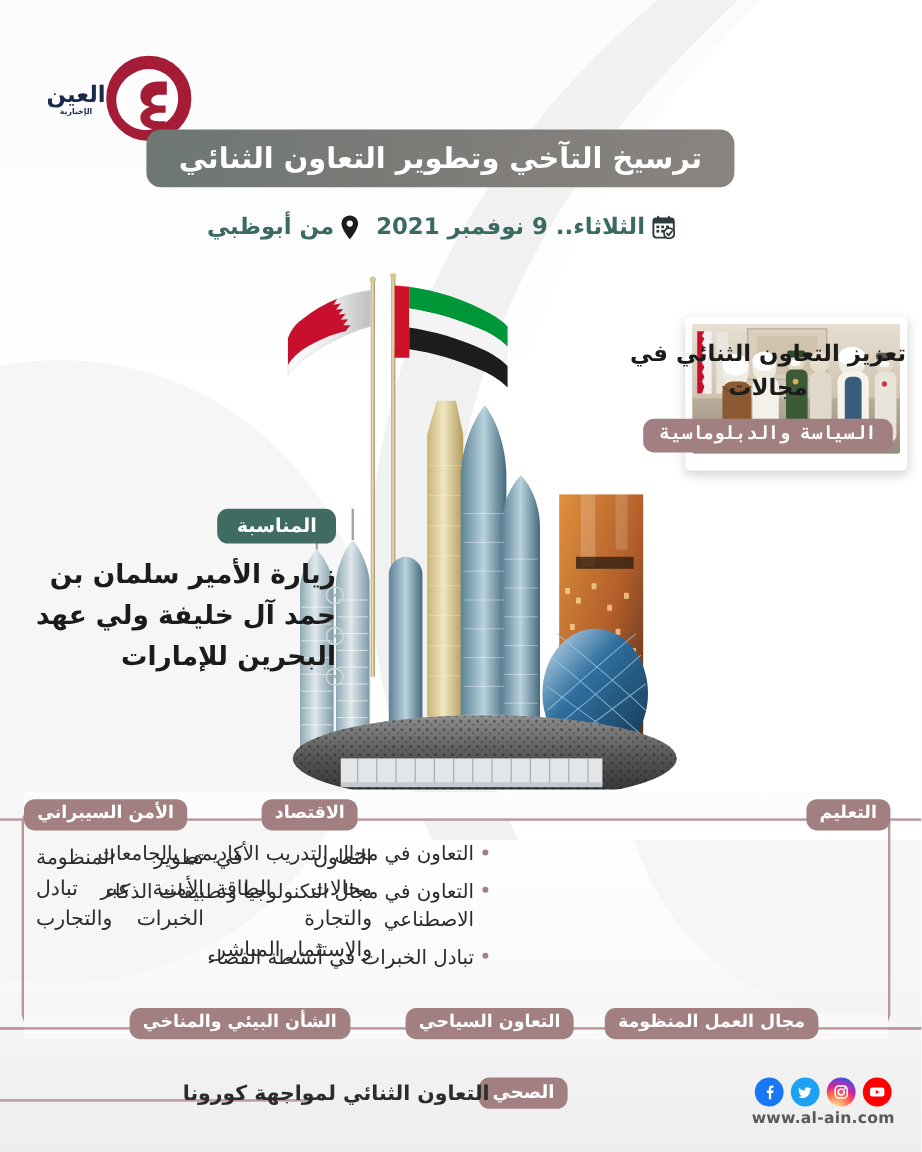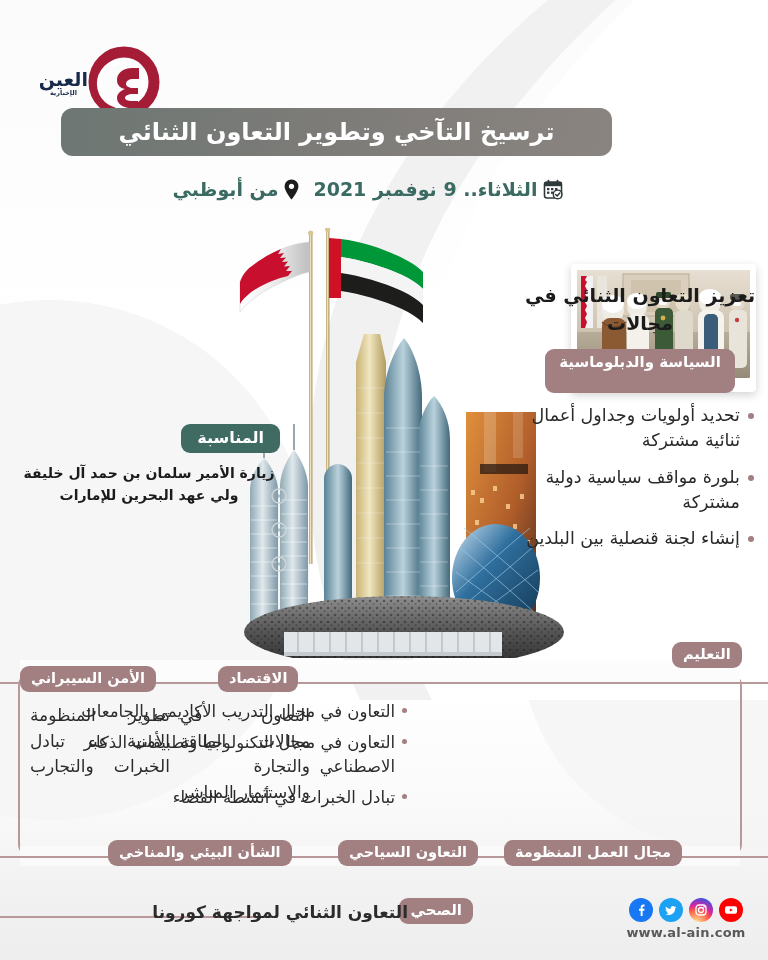--- a/index.html
+++ b/index.html
@@ -38,21 +38,21 @@
   .logo-mark{width:72px;height:72px;position:relative;}
   .logo-word{margin-top:2px;display:flex;flex-direction:column;align-items:center;line-height:1;}
   .logo-word .w1{color:#182a4a;font-size:19px;font-weight:bold;letter-spacing:-1px;}
   .logo-word .w2{color:#182a4a;font-size:6.5px;font-weight:bold;margin-top:1px;letter-spacing:0.5px;}
   .title{
     position:absolute;right:150px;top:38px;width:520px;
     text-align:center;font-size:31px;font-weight:bold;color:#161616;
     line-height:1.25;letter-spacing:-0.3px;
   }
   .subtitle-band{
-    position:absolute;right:156px;top:108px;width:551px;height:48px;
+    position:absolute;right:156px;top:108px;width:490px;height:48px;
     border-radius:12px;
     background:linear-gradient(100deg,#6d7773 0%,#7c7b78 45%,#8a8480 100%);
     display:flex;align-items:center;justify-content:center;
     box-sizing:border-box;padding:0 28px;
   }
   .subtitle-band span{
     color:#ffffff;font-size:24px;font-weight:bold;line-height:1;white-space:nowrap;
   }
   .meta-row{
     position:absolute;right:200px;top:172px;width:400px;height:34px;
@@ -80,37 +80,37 @@
     font-weight:bold;white-space:nowrap;box-sizing:border-box;
     padding:5px 12px 6px 12px;line-height:1;
   }
   .pill.teal{background:#3f6b63;}
   
   .left-col{position:absolute;right:12px;top:282px;width:232px;text-align:center;}
   .left-head{
     font-size:19px;font-weight:bold;color:#1b1b1b;line-height:1.45;margin-bottom:12px;
   }
   .left-pill-wrap{display:flex;justify-content:center;margin-bottom:10px;}
-  .left-pill{font-size:15px;padding:6px 14px 23px 14px;}
+  .left-pill{font-size:15px;padding:6px 14px 7px 14px;font-family:Liberation Mono, monospace;}
   .bullets{list-style:none;margin:0;padding:0;}
   .bullets li{
     position:relative;font-size:17.5px;color:#2a2a2a;line-height:1.42;
     padding-right:16px;margin-bottom:12px;text-align:right;
     font-weight:500;
   }
   .bullets li::before{
     content:"";position:absolute;right:2px;top:10px;width:6px;height:6px;
     border-radius:50%;background:#a27f80;
   }
   
   .right-col{position:absolute;left:18px;top:424px;width:262px;text-align:right;}
   .occ-pill-wrap{display:flex;justify-content:flex-start;margin-bottom:10px;padding-right:0;}
   .occ-pill{font-size:16px;padding:6px 16px 7px 16px;}
   .occ-text{
-    font-size:14px;line-height:1.55;color:#1b1b1b;font-weight:bold;text-align:center;
+    font-size:22px;line-height:1.55;color:#1b1b1b;font-weight:bold;text-align:right;
   }
   
   .hline{position:absolute;height:2px;background:#b9989a;}
   .edu-box{
     position:absolute;left:18px;top:672px;width:724px;height:186px;
     border:2px solid #b9989a;border-radius:14px;box-sizing:border-box;
   }
   .mask{position:absolute;background:#fbfbfb;}
   .sec-pill{position:absolute;font-size:14.5px;padding:5px 11px 6px 11px;z-index:6;}
   .col-text{
@@ -467,43 +467,38 @@
         </g>
       </svg>
     </div>
   </div>
 
   <div class="left-col">
     <div class="left-head">تعزيز التعاون الثنائي في مجالات</div>
     <div class="left-pill-wrap">
       <span class="pill left-pill">السياسة والدبلوماسية</span>
     </div>
-    <ul class="bullets">
-      <li>تحديد أولويات وجداول أعمال ثنائية مشتركة</li>
-      <li>بلورة مواقف سياسية دولية مشتركة</li>
-      <li>إنشاء لجنة قنصلية بين البلدين</li>
-    </ul>
   </div>
 
   <div class="right-col">
     <div class="occ-pill-wrap">
       <span class="pill teal occ-pill">المناسبة</span>
     </div>
     <div class="occ-text">زيارة الأمير سلمان بن حمد آل خليفة ولي عهد البحرين للإمارات</div>
   </div>
 
   <div class="edu-box"></div>
 
   <div class="mask" style="left:20px;top:660px;width:720px;height:22px;background:linear-gradient(180deg,#fdfdfd,#fbfbfb);"></div>
 
   <div class="hline" style="left:0;top:682px;width:768px;"></div>
 
   <span class="pill sec-pill" style="left:20px;top:666px;">الأمن السيبراني</span>
   <span class="pill sec-pill" style="left:218px;top:666px;">الاقتصاد</span>
-  <span class="pill sec-pill" style="left:672px;top:642px;">التعليم</span>
+  <span class="pill sec-pill" style="left:672px;top:666px;">التعليم</span>
 
   <div class="col-text" style="left:30px;top:703px;width:140px;">تطوير المنظومة الأمنية عبر تبادل الخبرات والتجارب</div>
 
   <div class="col-text" style="left:180px;top:703px;width:130px;">التعاون في مجالات الطاقة والتجارة والاستثمار المباشر</div>
 
   <ul class="edu-list">
     <li>التعاون في مجال التدريب الأكاديمي بالجامعات</li>
     <li>التعاون في مجال التكنولوجيا وتطبيقات الذكاء الاصطناعي</li>
     <li>تبادل الخبرات في أنشطة الفضاء</li>
   </ul>

